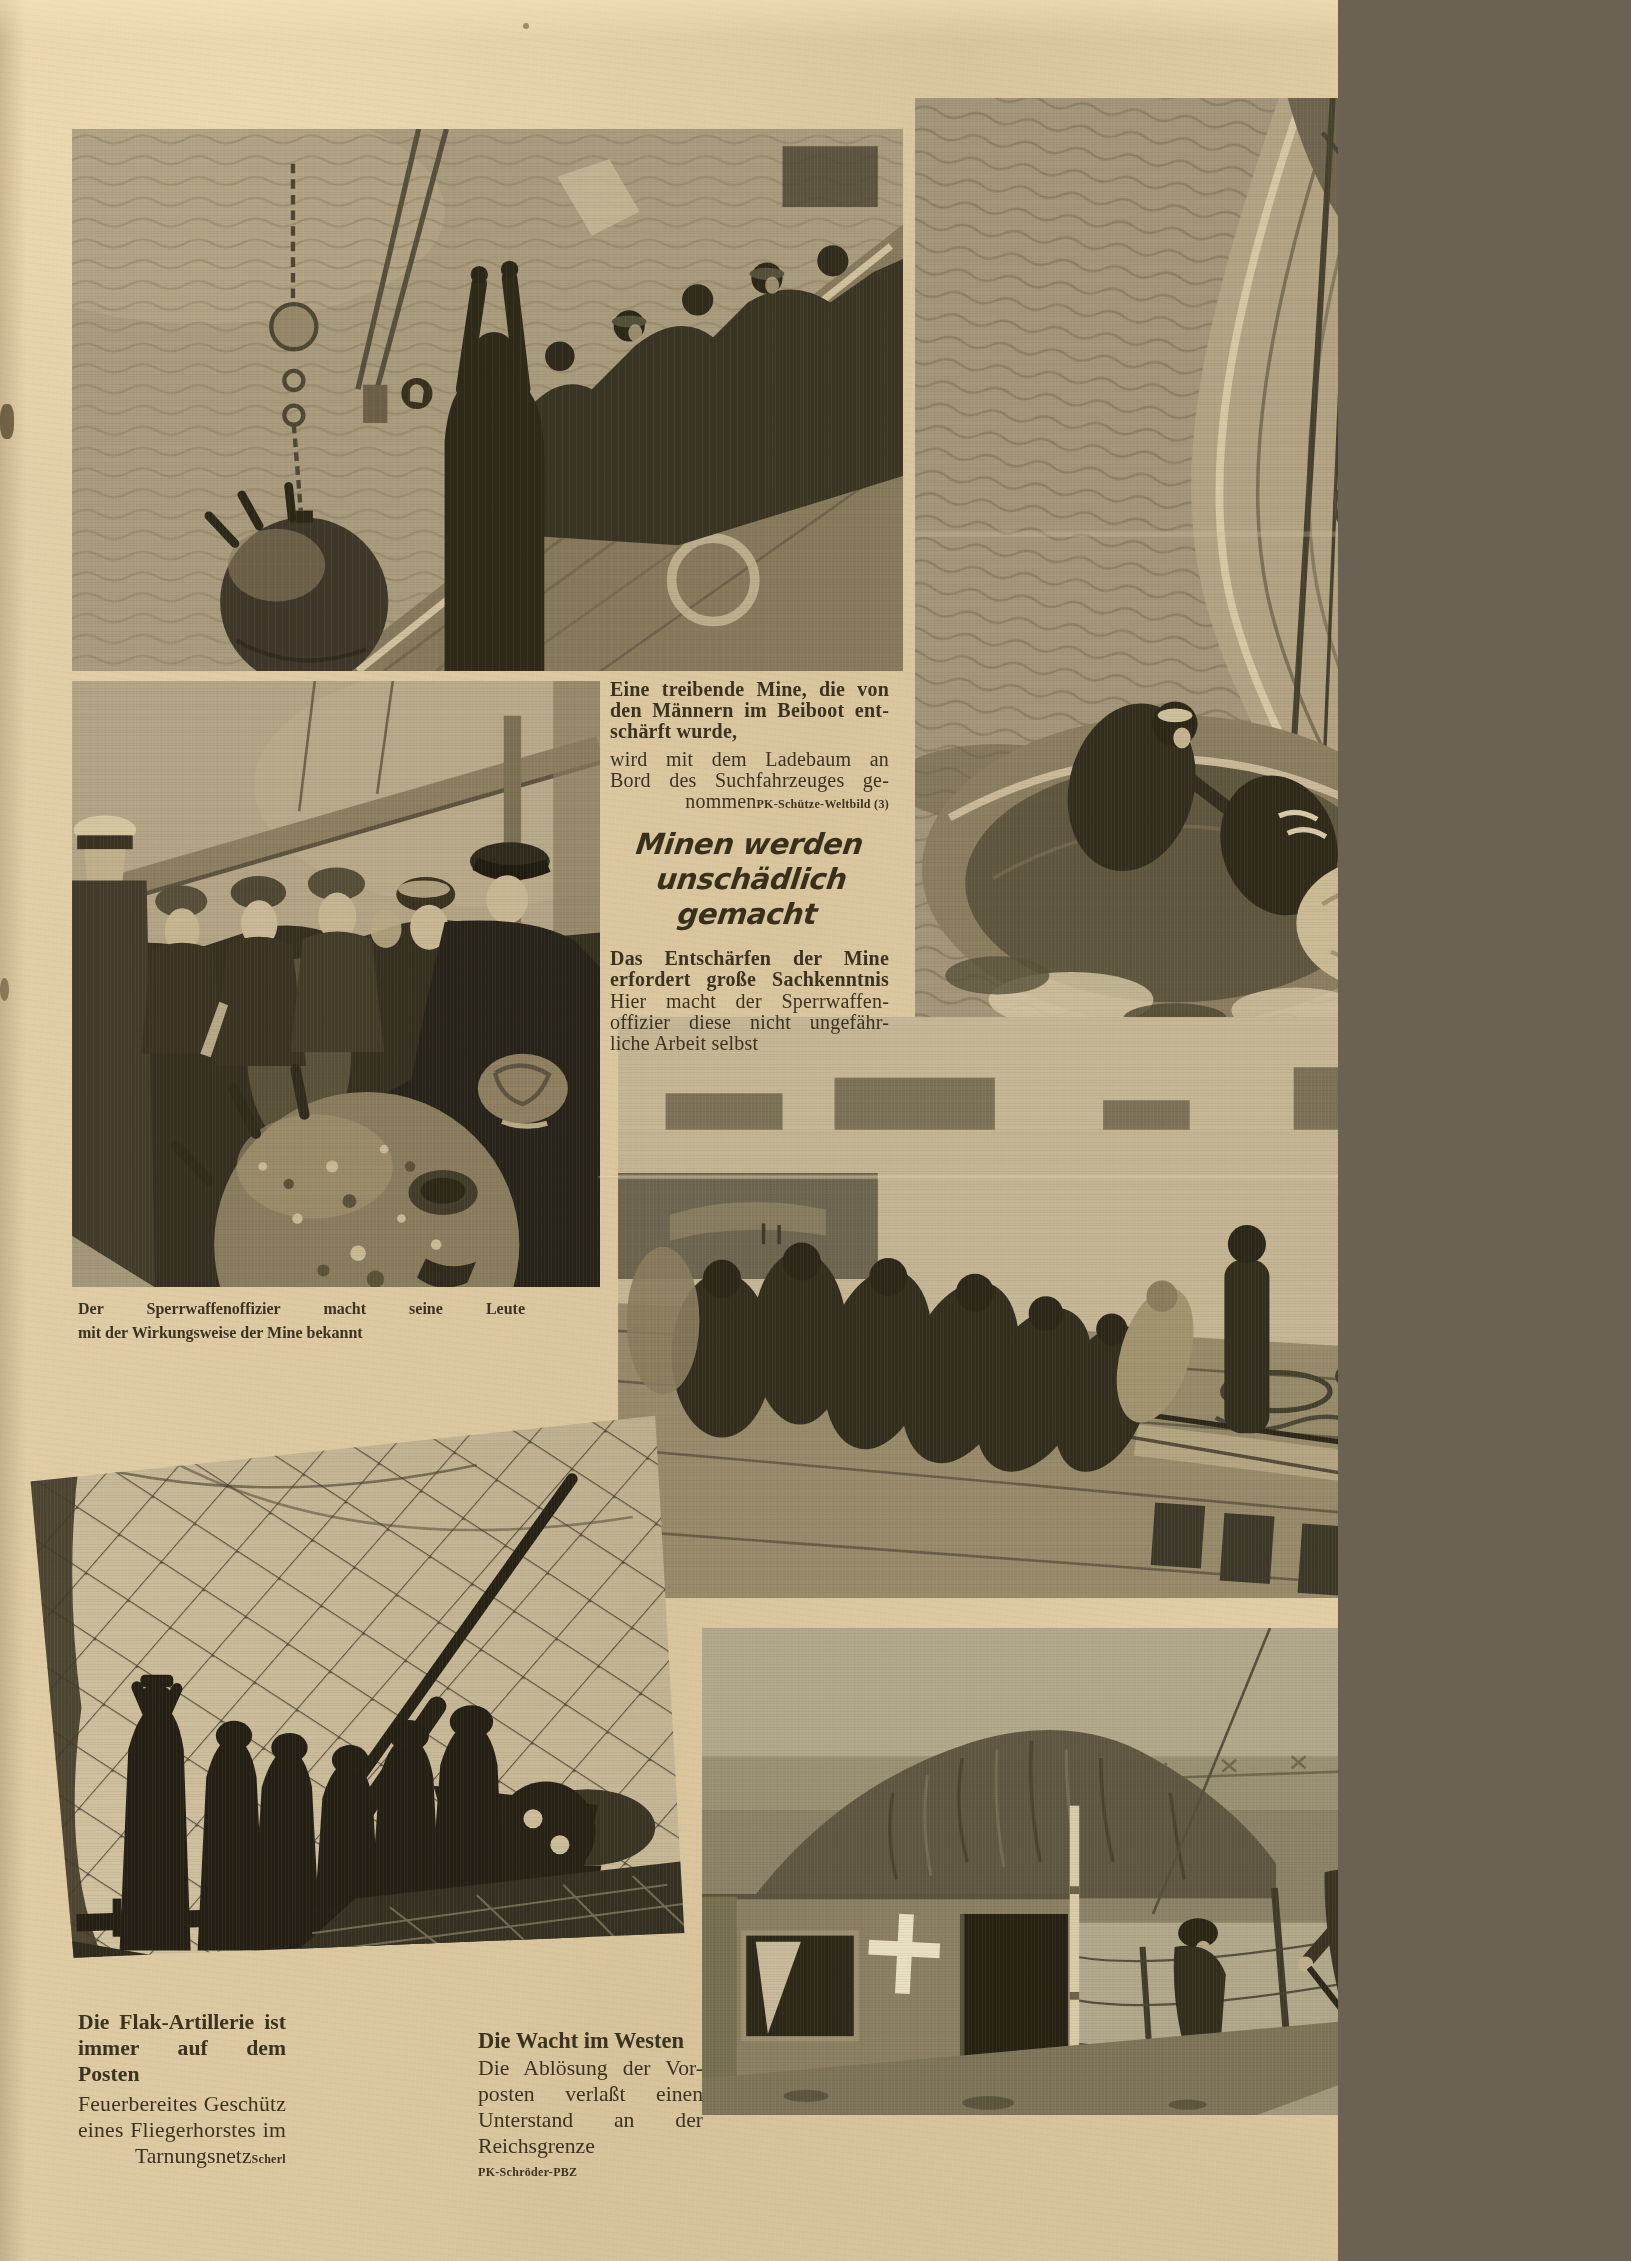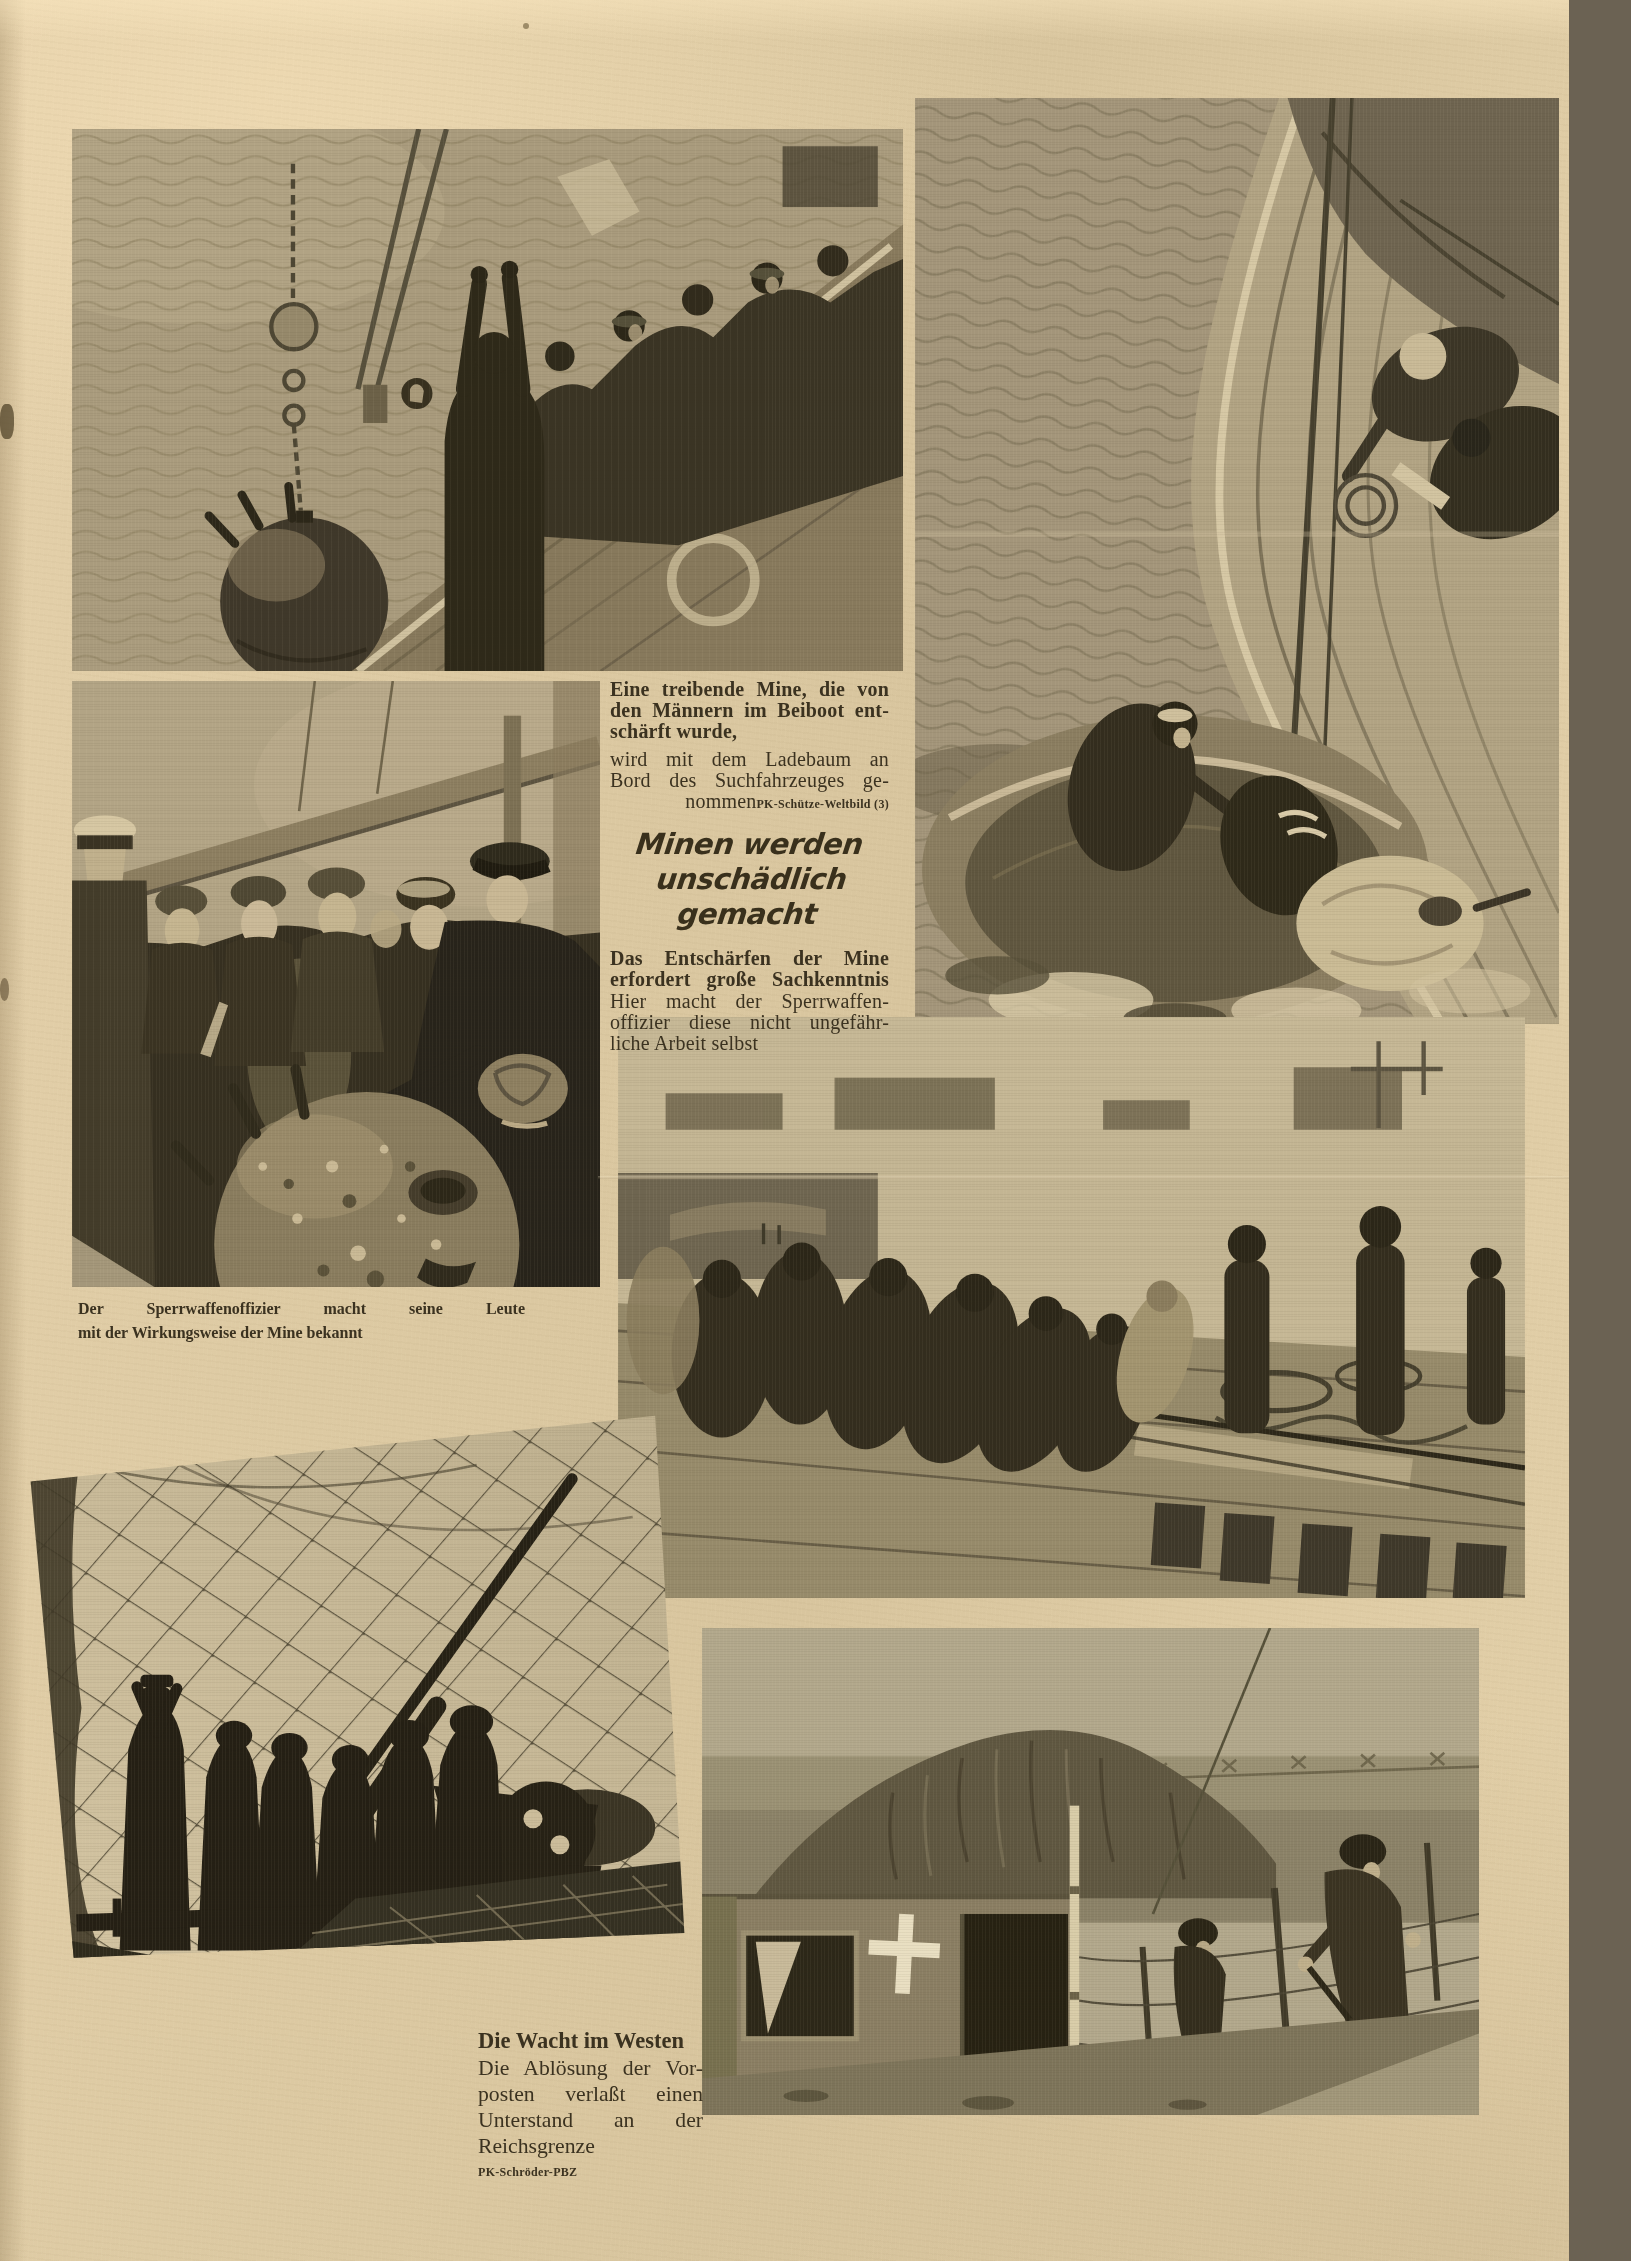--- a/index.html
+++ b/index.html
@@ -1,16 +1,16 @@
 <!DOCTYPE html>
 <html lang="de" style="font-size:14px"><head>
 <meta charset="utf-8">
 <style>
   html,body{margin:0;padding:0;background:#6b6253;}
-  #page{position:relative;width:1569px;height:2261px;overflow:hidden;
+  #page{position:relative;width:1338px;height:2261px;overflow:hidden;
     font-family:"Liberation Serif","DejaVu Serif",serif;color:#3b3220;
     background:
       radial-gradient(1040px 607px at 18% 4%, rgba(247,226,186,.55), rgba(247,226,186,0) 70%),
       radial-gradient(1213px 780px at 95% 100%, rgba(120,95,55,.12), rgba(120,95,55,0) 70%),
       linear-gradient(100deg,#e4d0aa 0%,#ddcaa3 28%,#d8c59e 55%,#dfcca5 82%,#e2cfa8 100%);}
   #page::before{content:"";position:absolute;inset:0;pointer-events:none;
     background:
       repeating-linear-gradient(7deg, rgba(110,90,50,.030) 0 1.7px, rgba(0,0,0,0) 1.7px 6px),
       repeating-linear-gradient(94deg, rgba(255,240,205,.045) 0 0.9px, rgba(0,0,0,0) 0.9px 4.3px);}
   .ph{position:absolute;overflow:hidden;box-shadow:inset 0 0 61px rgba(55,42,20,.28);}
@@ -447,20 +447,31 @@
     <div class="j">offizier diese nicht ungefähr-</div>
     <div class="c">liche Arbeit selbst</div>
   </div>
 
   <div class="txt capB">
     <div class="j">Der Sperrwaffenoffizier macht seine Leute</div>
     <div>mit der Wirkungsweise der Mine bekannt</div>
   </div>
 
 
+  <div class="txt capD">
+    <div class="b j">Die Flak-Artillerie ist</div>
+    <div class="b j">immer auf dem Posten</div>
+    <div style="height:3.5px"></div>
+    <div class="reg j">Feuerbereites Geschütz</div>
+    <div class="reg j">eines Fliegerhorstes im</div>
+    <div class="lastline">
+      <span>Tarnungsnetz</span>
+      <span class="credit">Scherl</span>
+    </div>
+  </div>
 
   <div class="txt capE">
     <div class="b title">Die Wacht im Westen</div>
     <div class="j">Die Ablösung der Vor-</div>
     <div class="j">posten verlaßt einen</div>
     <div class="j">Unterstand an der</div>
     <div class="c">Reichsgrenze</div>
     <div class="c credit">PK-Schröder-PBZ</div>
   </div>
 

